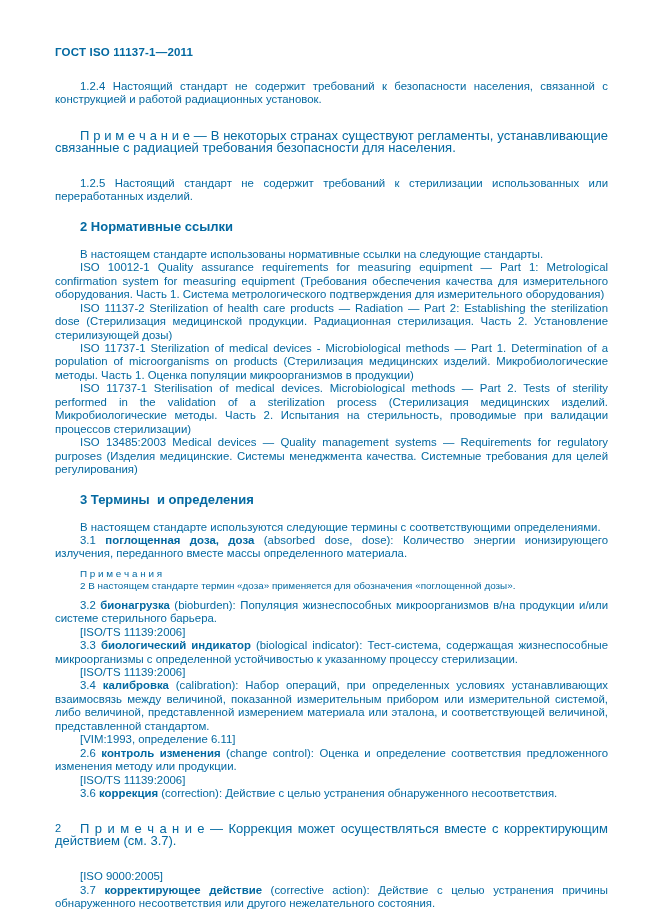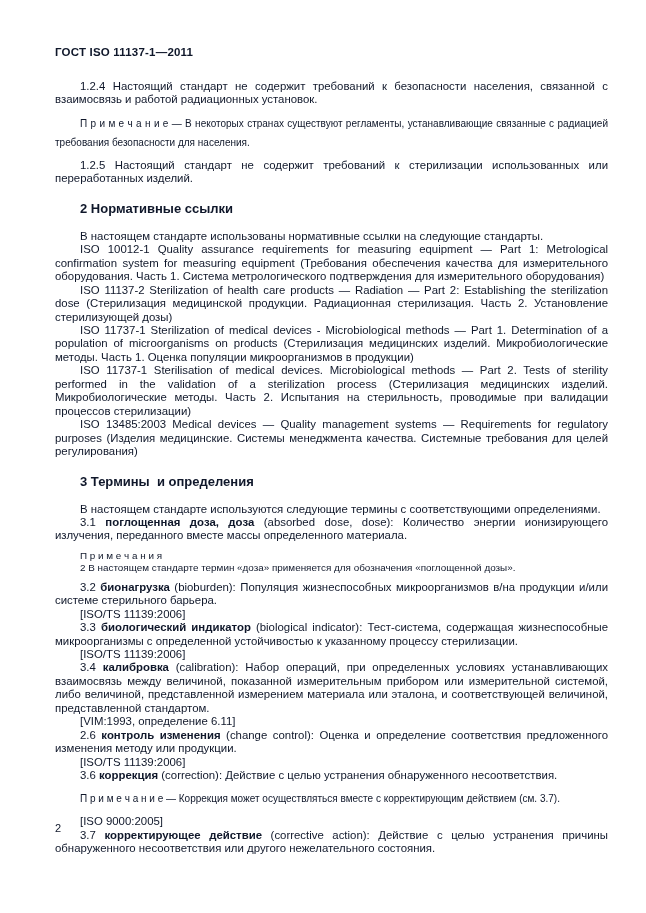--- a/index.html
+++ b/index.html
@@ -4,21 +4,21 @@
 <style>
   html, body { margin: 0; padding: 0; background: #ffffff; }
   .page {
     position: relative;
     width: 646px;
     height: 913px;
     box-sizing: border-box;
     background: #ffffff;
     padding: 46px 38px 0 55px;
     font-family: "Liberation Sans", sans-serif;
-    color: #0f172a;
+    color: #0369a1;
     overflow: hidden;
   }
   .doc-header {
     font-size: 11.5px;
     line-height: 13px;
     font-weight: bold;
     letter-spacing: 0.2px;
     margin: 0 0 21px 0;
   }
   .para {
@@ -30,25 +30,25 @@
   }
   .h-sec {
     font-size: 13px;
     line-height: 15px;
     font-weight: bold;
     margin: 15px 0 14px 0;
     padding-left: 25px;
     white-space: pre-wrap;
   }
   .note-small {
-    font-size: 10px;
-    line-height: 19px;
+    font-size: 13px;
+    line-height: 12px;
     text-align: justify;
     text-indent: 25px;
-    margin: 7px 0;
+    margin: 23px 0;
   }
   .notes-block {
     font-size: 9.9px;
     line-height: 11.9px;
     padding-left: 25px;
     margin: 7px 0;
   }
   .page-number {
     position: absolute;
     left: 55px;
@@ -57,21 +57,21 @@
     line-height: 13px;
   }
 </style>
 </head>
 <body>
 
 <div class="page">
 
   <div class="doc-header">ГОСТ ISO 11137-1—2011</div>
 
-  <p class="para">1.2.4 Настоящий стандарт не содержит требований к безопасности населения, связанной с взаимосвязь и работой радиационных установок.</p>
+  <p class="para">1.2.4 Настоящий стандарт не содержит требований к безопасности населения, связанной с конструкцией и работой радиационных установок.</p>
   <p class="note-small">П р и м е ч а н и е — В некоторых странах существуют регламенты, устанавливающие связанные с радиацией требования безопасности для населения.</p>
   <p class="para">1.2.5 Настоящий стандарт не содержит требований к стерилизации использованных или переработанных изделий.</p>
 
   <h2 class="h-sec">2 Нормативные ссылки</h2>
   <p class="para">В настоящем стандарте использованы нормативные ссылки на следующие стандарты.</p>
   <p class="para">ISO 10012-1 Quality assurance requirements for measuring equipment — Part 1: Metrological confirmation system for measuring equipment (Требования обеспечения качества для измерительного оборудования. Часть 1. Система метрологического подтверждения для измерительного оборудования)</p>
   <p class="para">ISO 11137-2 Sterilization of health care products — Radiation — Part 2: Establishing the sterilization dose (Стерилизация медицинской продукции. Радиационная стерилизация. Часть 2. Установление стерилизующей дозы)</p>
   <p class="para">ISO 11737-1 Sterilization of medical devices - Microbiological methods — Part 1. Determination of a population of microorganisms on products (Стерилизация медицинских изделий. Микробиологические методы. Часть 1. Оценка популяции микроорганизмов в продукции)</p>
   <p class="para">ISO 11737-1 Sterilisation of medical devices. Microbiological methods — Part 2. Tests of sterility performed in the validation of a sterilization process (Стерилизация медицинских изделий. Микробиологические методы. Часть 2. Испытания на стерильность, проводимые при валидации процессов стерилизации)</p>
   <p class="para">ISO 13485:2003 Medical devices — Quality management systems — Requirements for regulatory purposes (Изделия медицинские. Системы менеджмента качества. Системные требования для целей регулирования)</p>

